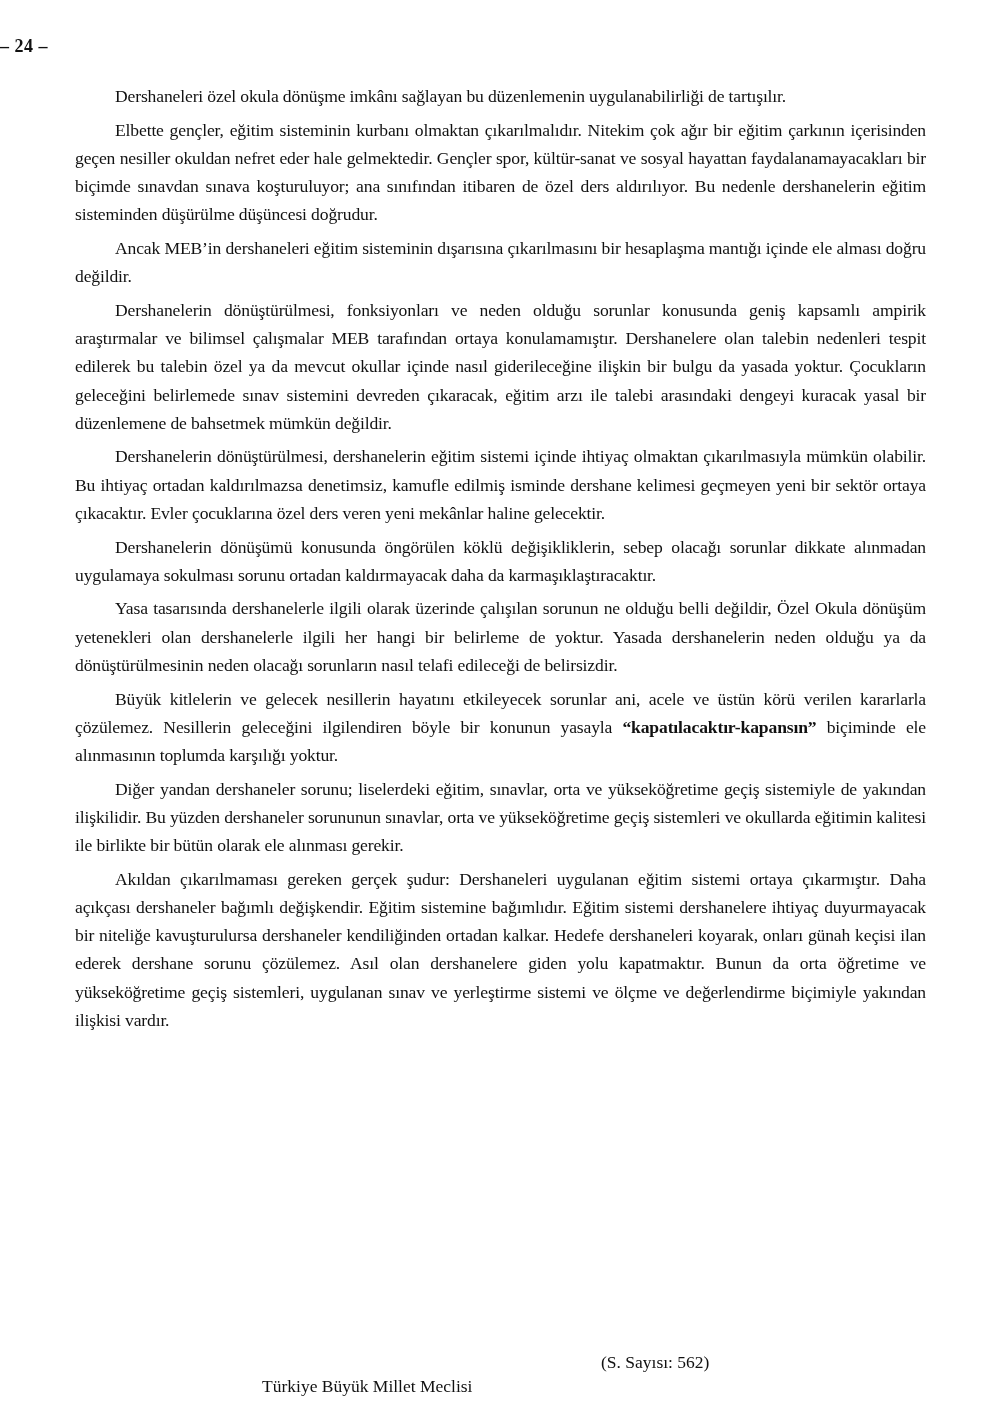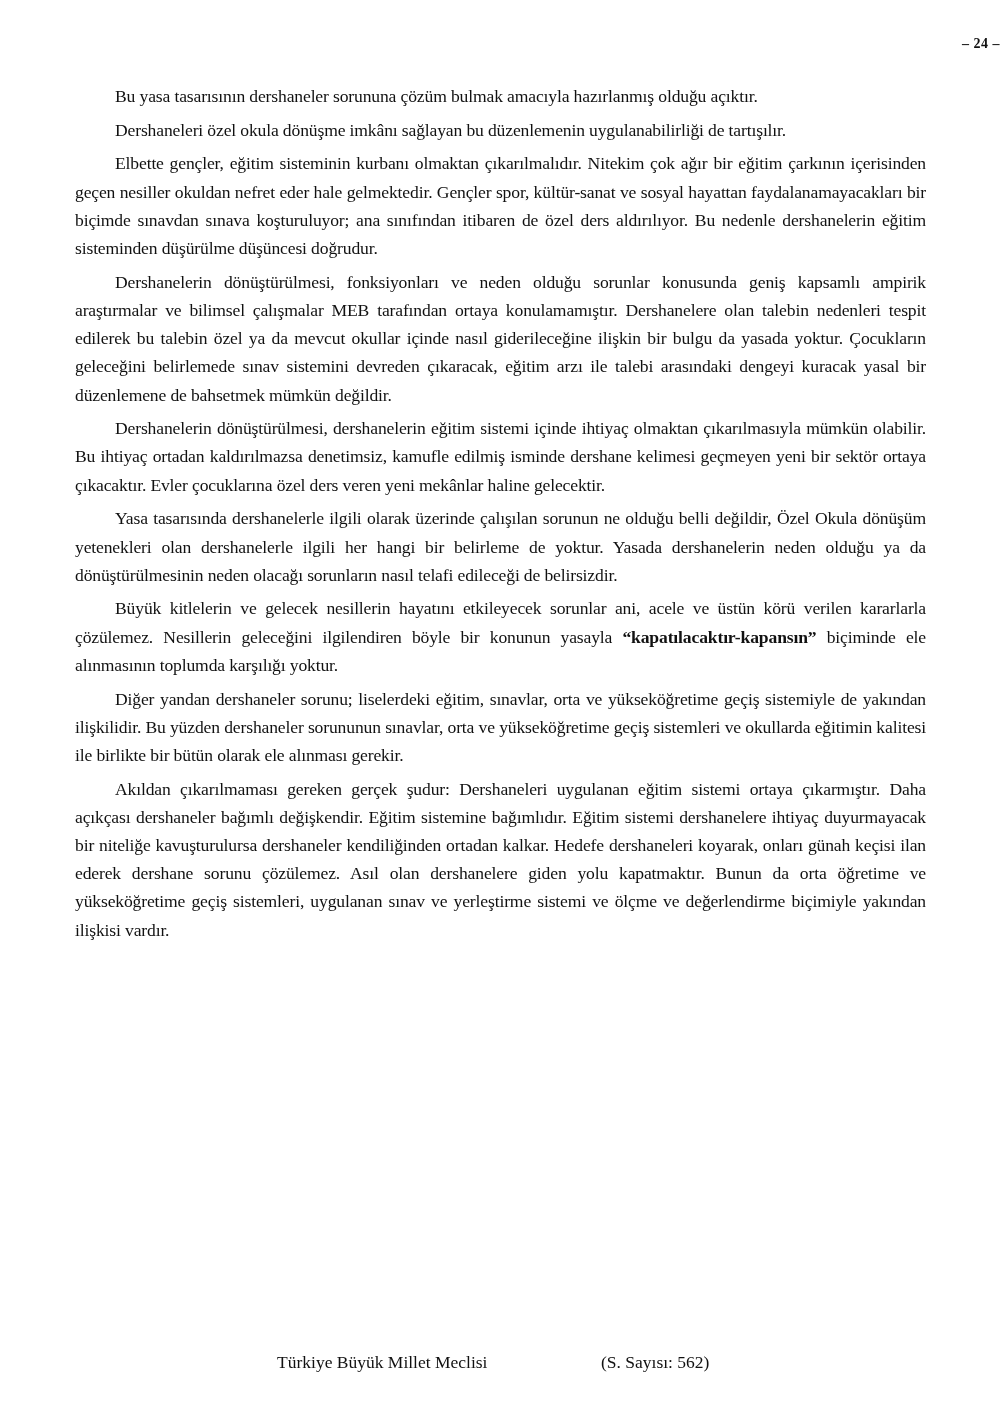--- a/index.html
+++ b/index.html
@@ -13,22 +13,22 @@
     position: relative;
     overflow: hidden;
     font-family: "Liberation Serif", "DejaVu Serif", serif;
     color: #111111;
   }
   .page-number {
     position: absolute;
     top: 36px;
     left: 0;
     width: 1000px;
-    text-align: right;
-    font-size: 14px;
+    text-align: left;
+    font-size: 18px;
     font-weight: bold;
     letter-spacing: 0.5px;
   }
   .body-text {
     position: absolute;
     top: 82px;
     left: 75px;
     width: 851px;
   }
   .para {
@@ -44,38 +44,40 @@
   }
   .footer {
     position: absolute;
     top: 1352px;
     left: 0;
     width: 1000px;
     font-size: 17.5px;
   }
   .footer .left {
     position: absolute;
-    left: 277px;
+    left: 262px;
+    margin-top: 24px;
   }
   .footer .right {
     position: absolute;
     left: 601px;
   }
 </style>
 </head>
 <body>
 
 <div class="page-number">– 24 –</div>
 
 <div class="body-text">
-  <p class="para">Bu yasa tasarısının dershaneler sorununa çözüm bulmak amacıyla hazırlanmış olduğu açıktır.</p>
   <p class="para">Dershaneleri özel okula dönüşme imkânı sağlayan bu düzenlemenin uygulanabilirliği de tartışılır.</p>
   <p class="para">Elbette gençler, eğitim sisteminin kurbanı olmaktan çıkarılmalıdır. Nitekim çok ağır bir eğitim çarkının içerisinden geçen nesiller okuldan nefret eder hale gelmektedir. Gençler spor, kültür-sanat ve sosyal hayattan faydalanamayacakları bir biçimde sınavdan sınava koşturuluyor; ana sınıfından itibaren de özel ders aldırılıyor. Bu nedenle dershanelerin eğitim sisteminden düşürülme düşüncesi doğrudur.</p>
+  <p class="para">Ancak MEB’in dershaneleri eğitim sisteminin dışarısına çıkarılmasını bir hesaplaşma mantığı içinde ele alması doğru değildir.</p>
   <p class="para">Dershanelerin dönüştürülmesi, fonksiyonları ve neden olduğu sorunlar konusunda geniş kapsamlı ampirik araştırmalar ve bilimsel çalışmalar MEB tarafından ortaya konulamamıştır. Dershanelere olan talebin nedenleri tespit edilerek bu talebin özel ya da mevcut okullar içinde nasıl giderileceğine ilişkin bir bulgu da yasada yoktur. Çocukların geleceğini belirlemede sınav sistemini devreden çıkaracak, eğitim arzı ile talebi arasındaki dengeyi kuracak yasal bir düzenlemene de bahsetmek mümkün değildir.</p>
   <p class="para">Dershanelerin dönüştürülmesi, dershanelerin eğitim sistemi içinde ihtiyaç olmaktan çıkarılmasıyla mümkün olabilir. Bu ihtiyaç ortadan kaldırılmazsa denetimsiz, kamufle edilmiş isminde dershane kelimesi geçmeyen yeni bir sektör ortaya çıkacaktır. Evler çocuklarına özel ders veren yeni mekânlar haline gelecektir.</p>
+  <p class="para">Dershanelerin dönüşümü konusunda öngörülen köklü değişikliklerin, sebep olacağı sorunlar dikkate alınmadan uygulamaya sokulması sorunu ortadan kaldırmayacak daha da karmaşıklaştıracaktır.</p>
   <p class="para">Yasa tasarısında dershanelerle ilgili olarak üzerinde çalışılan sorunun ne olduğu belli değildir, Özel Okula dönüşüm yetenekleri olan dershanelerle ilgili her hangi bir belirleme de yoktur. Yasada dershanelerin neden olduğu ya da dönüştürülmesinin neden olacağı sorunların nasıl telafi edileceği de belirsizdir.</p>
   <p class="para"><span>Büyük kitlelerin ve gelecek nesillerin hayatını etkileyecek sorunlar ani, acele ve üstün körü verilen kararlarla çözülemez. Nesillerin geleceğini ilgilendiren böyle bir konunun yasayla </span><span class="bold">“kapatılacaktır-kapansın”</span><span> biçiminde ele alınmasının toplumda karşılığı yoktur.</span></p>
   <p class="para">Diğer yandan dershaneler sorunu; liselerdeki eğitim, sınavlar, orta ve yükseköğretime geçiş sistemiyle de yakından ilişkilidir. Bu yüzden dershaneler sorununun sınavlar, orta ve yükseköğretime geçiş sistemleri ve okullarda eğitimin kalitesi ile birlikte bir bütün olarak ele alınması gerekir.</p>
   <p class="para">Akıldan çıkarılmaması gereken gerçek şudur: Dershaneleri uygulanan eğitim sistemi ortaya çıkarmıştır. Daha açıkçası dershaneler bağımlı değişkendir. Eğitim sistemine bağımlıdır. Eğitim sistemi dershanelere ihtiyaç duyurmayacak bir niteliğe kavuşturulursa dershaneler kendiliğinden ortadan kalkar. Hedefe dershaneleri koyarak, onları günah keçisi ilan ederek dershane sorunu çözülemez. Asıl olan dershanelere giden yolu kapatmaktır. Bunun da orta öğretime ve yükseköğretime geçiş sistemleri, uygulanan sınav ve yerleştirme sistemi ve ölçme ve değerlendirme biçimiyle yakından ilişkisi vardır.</p>
 </div>
 
 <div class="footer">
   <span class="left">Türkiye Büyük Millet Meclisi</span>
   <span class="right">(S. Sayısı: 562)</span>
 </div>

